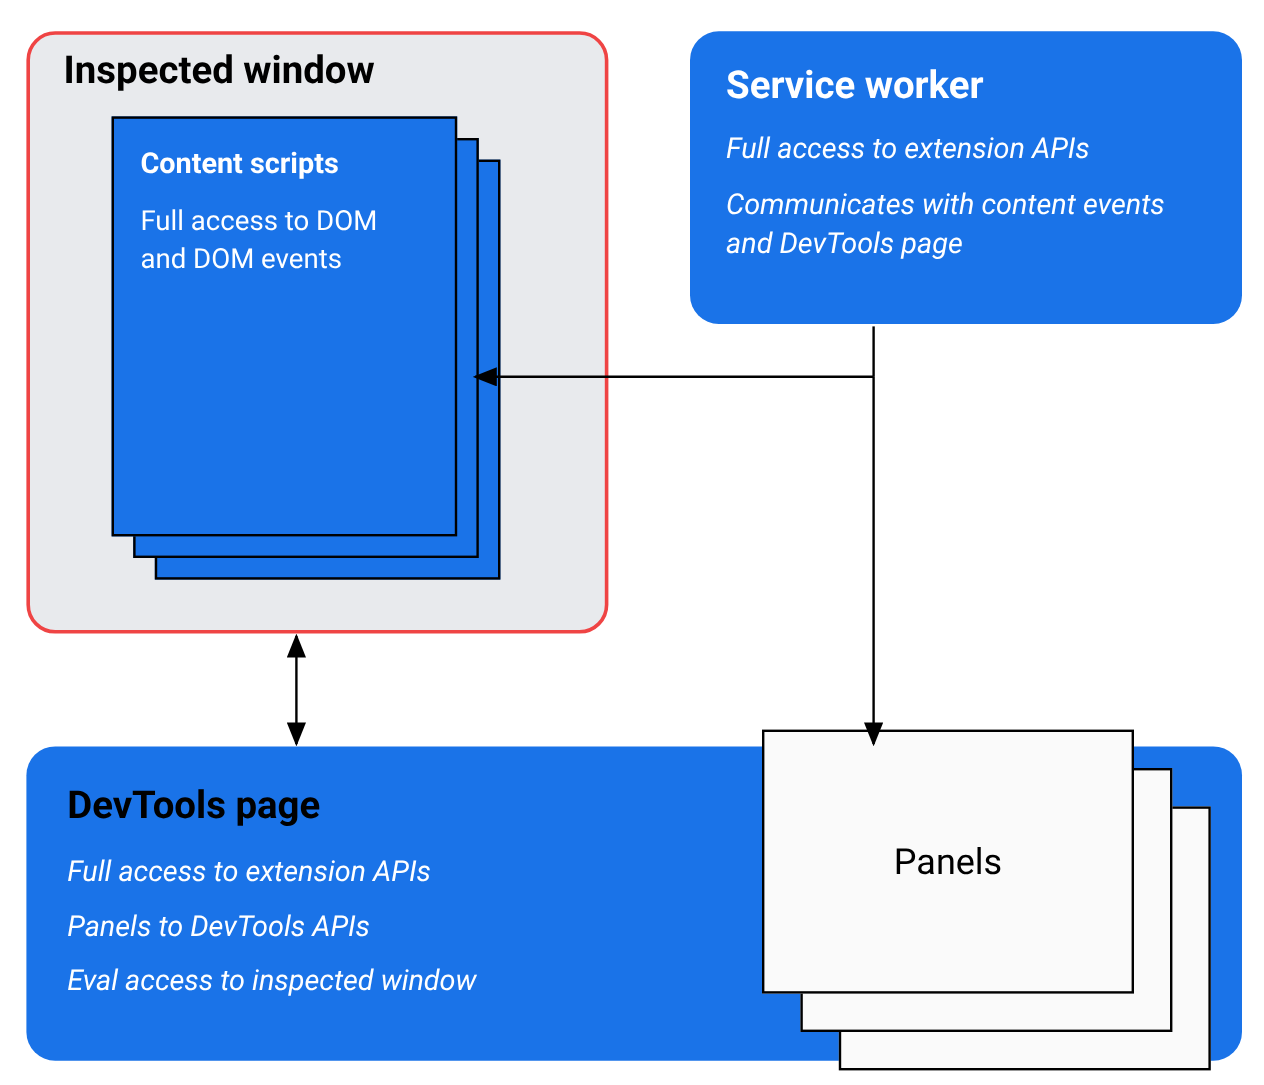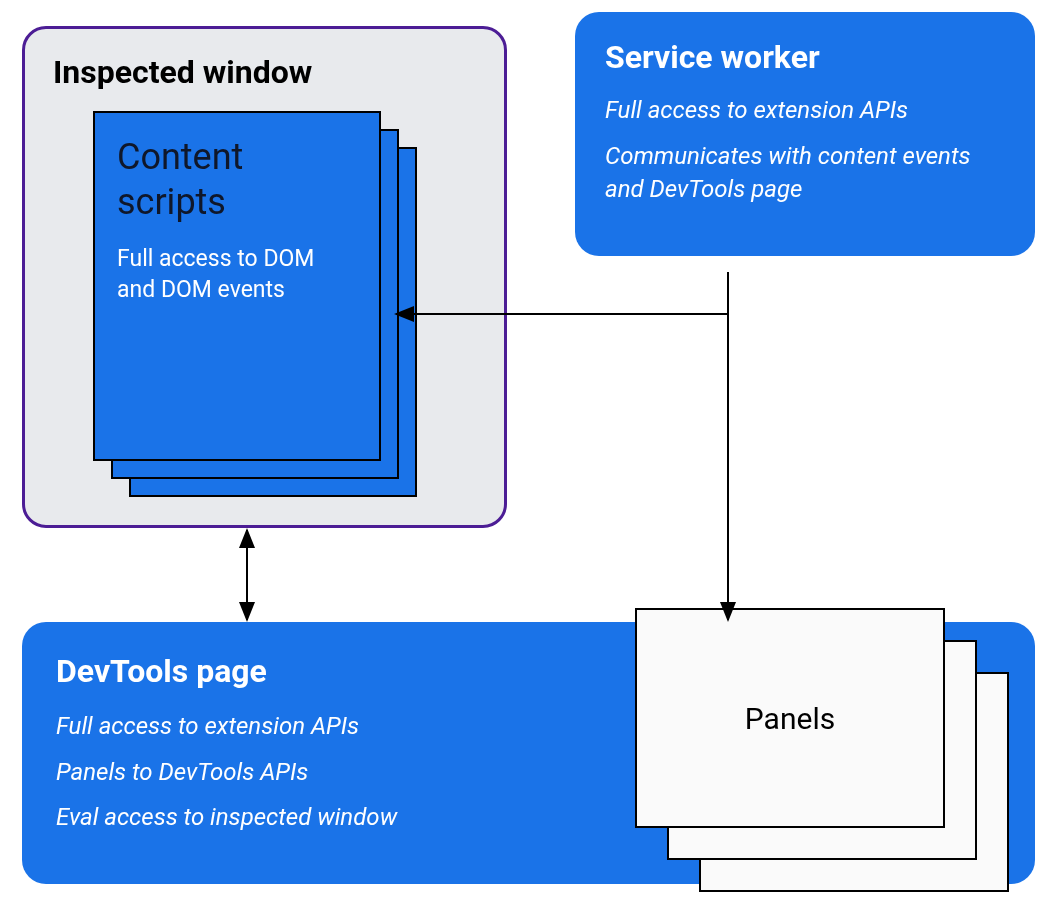--- a/index.html
+++ b/index.html
@@ -21,23 +21,23 @@
     }
     
     
     .inspected-window {
       position: absolute;
       left: 22px;
       top: 26px;
       width: 485px;
       height: 502px;
       background: #e8eaed;
-      border: 3px solid #4c1d95;
+      border: 3px solid #ef4444;
       border-radius: 24px;
-      padding: 24px 28px;
+      padding: 10px 28px;
     }
     .inspected-title {
       font-size: 32px;
       font-weight: 700;
       color: #000;
       margin-bottom: 20px;
     }
     
     
     .content-stack {
@@ -59,37 +59,37 @@
     .card-layer.mid {
       left: 18px;
       top: 18px;
     }
     .card-layer.front {
       left: 0;
       top: 0;
       padding: 22px 22px;
     }
     .card-title {
-      color: #0f172a;
-      font-size: 36px;
-      font-weight: 400;
+      color: #ffffff;
+      font-size: 24px;
+      font-weight: 700;
       line-height: 1.25;
       margin-bottom: 18px;
     }
     .card-desc {
       color: #fff;
       font-size: 23px;
       line-height: 1.35;
     }
     
     
     .service-worker {
       position: absolute;
       left: 575px;
-      top: 12px;
+      top: 26px;
       width: 460px;
       height: 244px;
       background: #1a73e8;
       border-radius: 24px;
       padding: 26px 30px;
     }
     .sw-title {
       color: #fff;
       font-size: 32px;
       font-weight: 700;
@@ -108,21 +108,21 @@
       position: absolute;
       left: 22px;
       top: 622px;
       width: 1013px;
       height: 262px;
       background: #1a73e8;
       border-radius: 24px;
       padding: 30px 34px;
     }
     .dt-title {
-      color: #ffffff;
+      color: #000000;
       font-size: 32px;
       font-weight: 700;
       margin-bottom: 20px;
     }
     .dt-desc {
       color: #fff;
       font-size: 24px;
       font-style: italic;
       line-height: 1.4;
       margin-bottom: 12px;

